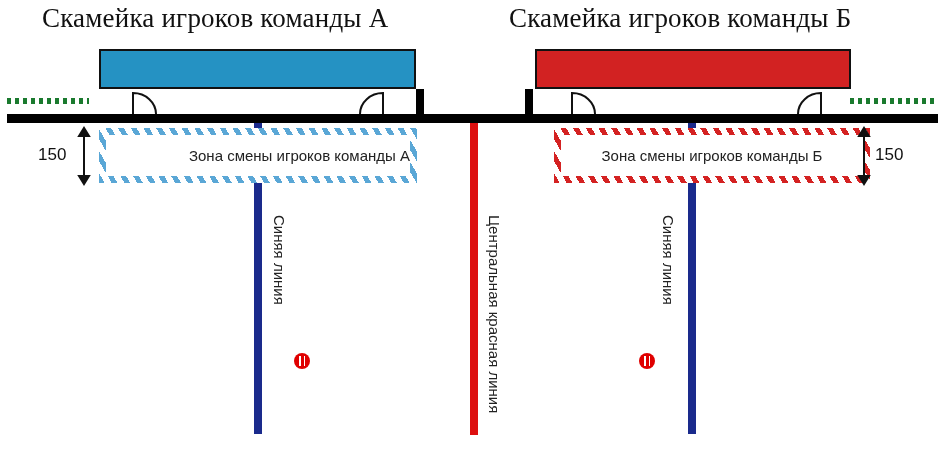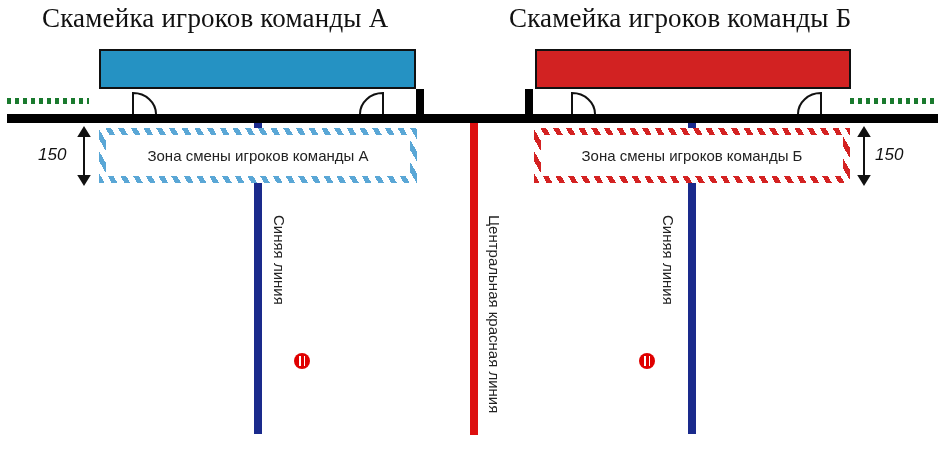--- a/index.html
+++ b/index.html
@@ -4,21 +4,21 @@
 <style>
   html, body { margin:0; padding:0; background:#ffffff; }
   body { width:945px; height:449px; position:relative; overflow:hidden; font-family:"Liberation Sans", sans-serif; }
   .abs { position:absolute; }
   .title { font-size:27px; color:#111; white-space:nowrap; letter-spacing:0.2px;font-family:Liberation Serif, serif; }
   .bench { border:2px solid #111; box-sizing:border-box; }
   .board { background:#000; }
   .zone { box-sizing:border-box; border:7px solid transparent; display:flex; align-items:center; justify-content:center; font-size:15px; color:#222; }
   .zone-a { border-image: repeating-linear-gradient(60deg, #5aa7d6 0 5px, #ffffff 5px 11px) 7; }
   .zone-b { border-image: repeating-linear-gradient(60deg, #d42222 0 5px, #ffffff 5px 11px) 7; }
-  .label150 { font-size:17px; color:#111;font-style:italic; }
+  .label150 { font-size:17px; color:#111; }
   .vtext { writing-mode:vertical-rl; font-size:15px; color:#222; white-space:nowrap; }
   .green-dash { height:6px; background: repeating-linear-gradient(90deg, #1a7a2e 0 4px, transparent 4px 8px); }
   .dot { width:16px; height:16px; border-radius:50%; background:#e00000; box-sizing:border-box; }
   .dot::before, .dot::after { content:""; position:absolute; top:3px; width:1.5px; height:10px; background:#fff; }
   .dot::before { left:5px; } .dot::after { left:9.5px; }
 </style>
 </head>
 <body>
 
 <div class="abs title" style="left:42px; top:3px;">Скамейка игроков команды А</div>
@@ -42,24 +42,24 @@
 <div class="abs board" style="left:416px; top:89px; width:8px; height:27px;"></div>
 <div class="abs board" style="left:525px; top:89px; width:8px; height:27px;"></div>
 
 <div class="abs board" style="left:7px; top:114px; width:931px; height:9px;"></div>
 
 <div class="abs" style="left:254px; top:123px; width:8px; height:311px; background:#1a2a8c;"></div>
 <div class="abs" style="left:688px; top:123px; width:8px; height:311px; background:#1a2a8c;"></div>
 
 <div class="abs" style="left:470px; top:123px; width:8px; height:312px; background:#dd1010;"></div>
 
-<div class="abs zone zone-a" style="left:99px; top:128px; width:318px; height:55px; background:#fff;">
+<div class="abs zone zone-a" style="left:99px; top:128px; width:318px; height:55px; background:#fff;justify-content:flex-end;">
   <span>Зона смены игроков команды А</span>
 </div>
-<div class="abs zone zone-b" style="left:534px; top:128px; width:316px; height:55px; background:#fff;text-align:center;">
+<div class="abs zone zone-b" style="left:554px; top:128px; width:316px; height:55px; background:#fff;text-align:center;">
   <span>Зона смены игроков команды Б</span>
 </div>
 
 <svg class="abs" style="left:0; top:0;" width="945" height="449">
   <g stroke="#111" stroke-width="2" fill="#111">
     <line x1="84" y1="132" x2="84" y2="180"></line>
     <path d="M79 136 L84 128 L89 136 Z"></path>
     <path d="M79 176 L84 184 L89 176 Z"></path>
     <line x1="864" y1="132" x2="864" y2="180"></line>
     <path d="M859 136 L864 128 L869 136 Z"></path>

